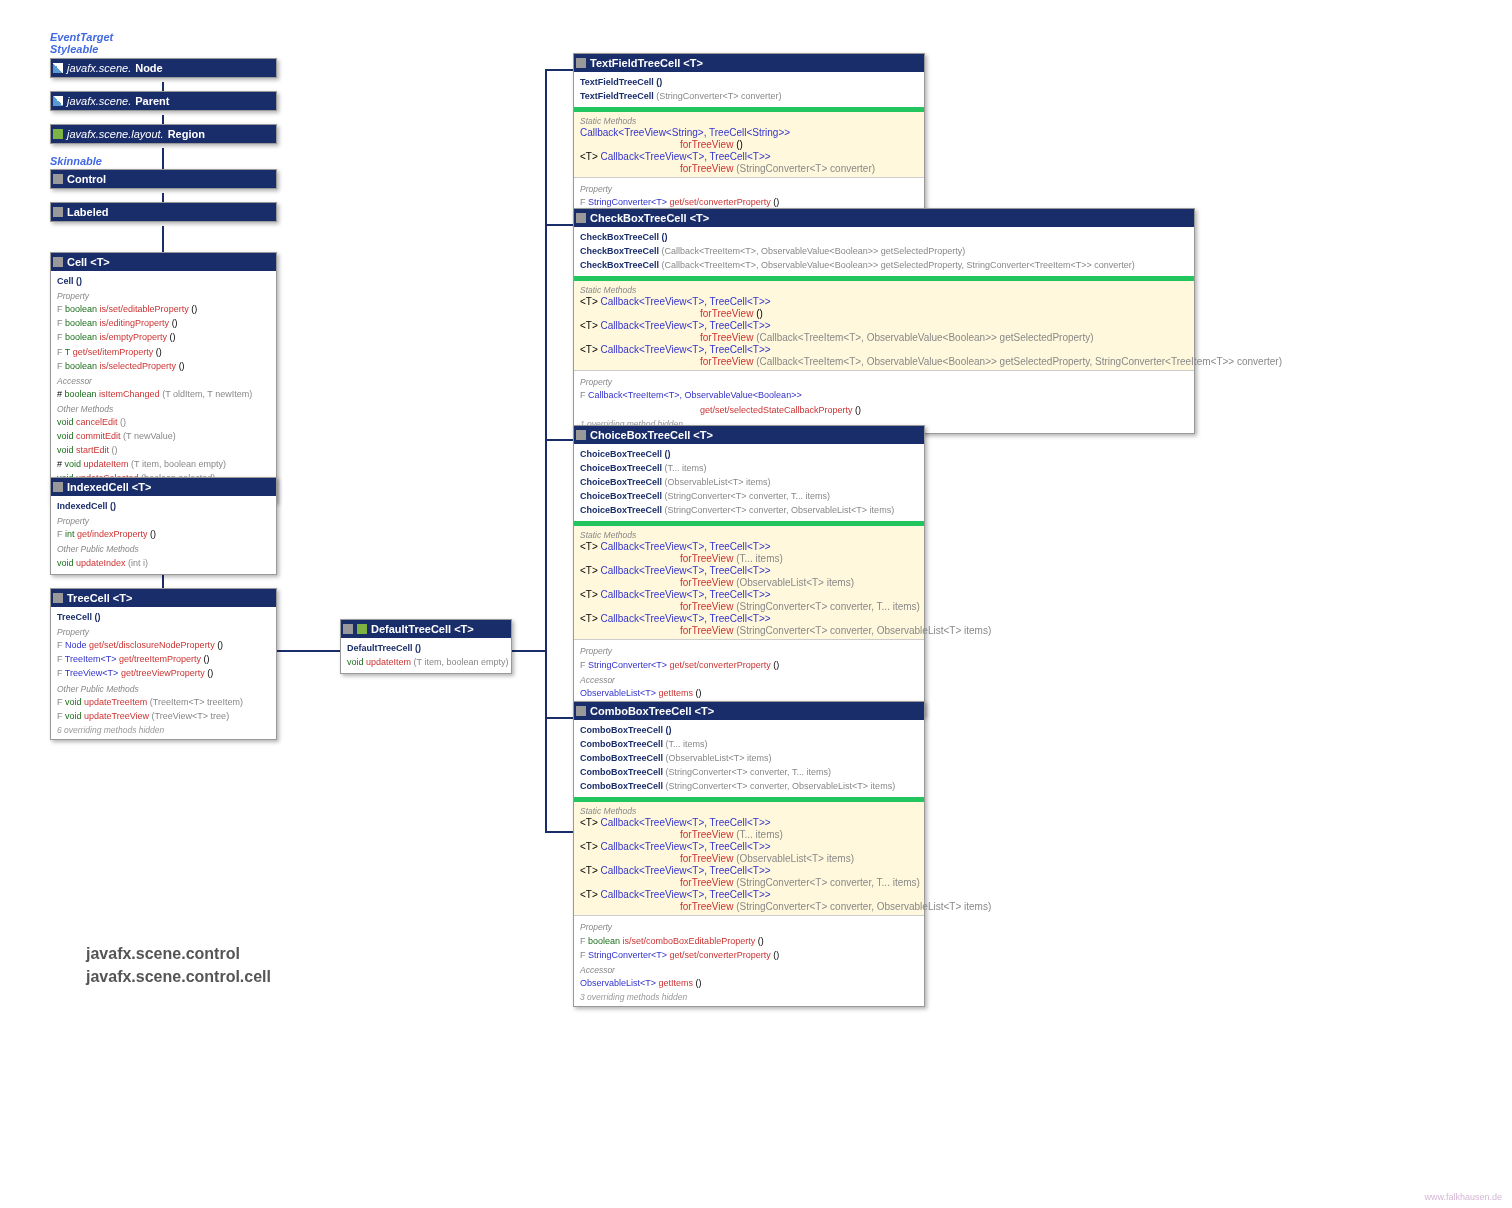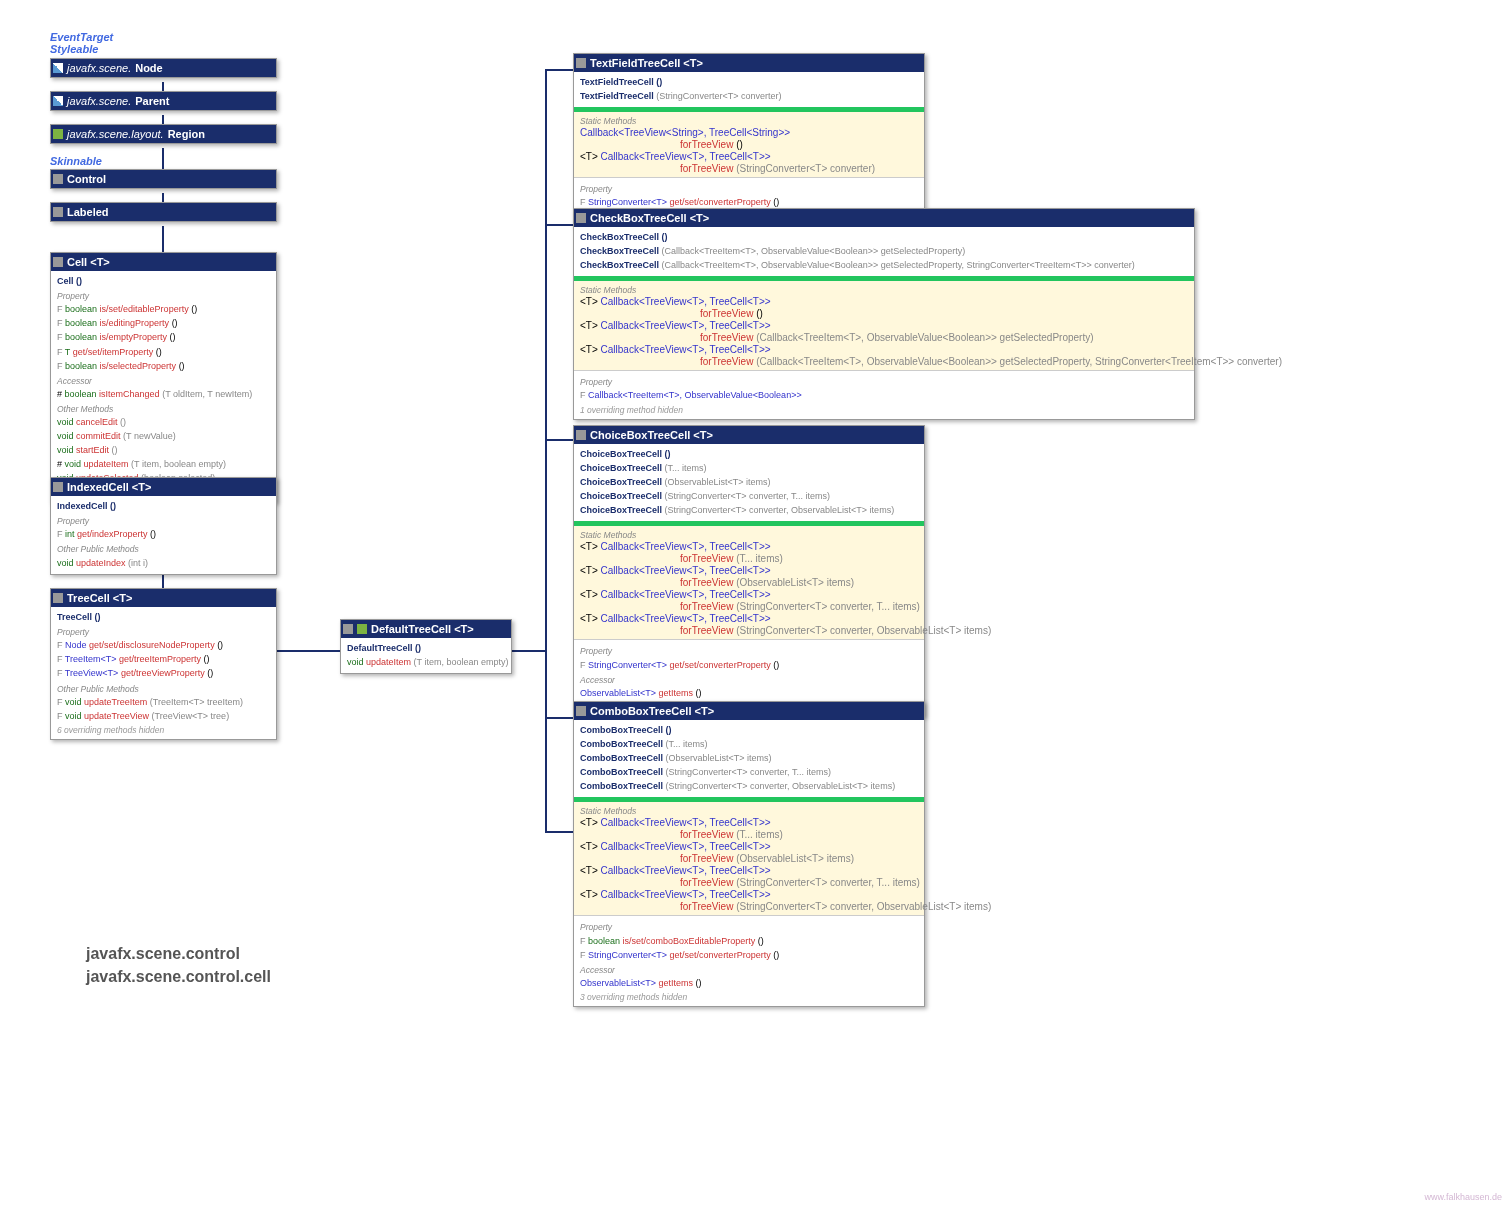--- a/index.html
+++ b/index.html
@@ -192,20 +192,21 @@
 <div class="row"><span>&lt;T&gt;</span> <span class="type">Callback&lt;TreeView&lt;T&gt;, TreeCell&lt;T&gt;&gt;</span></div>
 <div class="row" style="padding-left:120px"><span class="name">forTreeView</span><span> ()</span></div>
 <div class="row"><span>&lt;T&gt;</span> <span class="type">Callback&lt;TreeView&lt;T&gt;, TreeCell&lt;T&gt;&gt;</span></div>
 <div class="row" style="padding-left:120px"><span class="name">forTreeView</span><span class="param"> (Callback&lt;TreeItem&lt;T&gt;, ObservableValue&lt;Boolean&gt;&gt; getSelectedProperty)</span></div>
 <div class="row"><span>&lt;T&gt;</span> <span class="type">Callback&lt;TreeView&lt;T&gt;, TreeCell&lt;T&gt;&gt;</span></div>
 <div class="row" style="padding-left:120px"><span class="name">forTreeView</span><span class="param"> (Callback&lt;TreeItem&lt;T&gt;, ObservableValue&lt;Boolean&gt;&gt; getSelectedProperty, StringConverter&lt;TreeItem&lt;T&gt;&gt; converter)</span></div>
 </div>
 <div class="body">
 <div class="sec">Property</div>
 <div class="row"><span class="param">F</span> <span class="type">Callback&lt;TreeItem&lt;T&gt;, ObservableValue&lt;Boolean&gt;&gt;</span></div>
+<div class="row" style="padding-left:120px"><span class="name">get/set/</span><span class="name">selectedStateCallbackProperty</span><span> ()</span></div>
 <div class="hidden">1 overriding method hidden</div>
 </div>
   </div>
 
 <div class="box" style="left:573px;top:425px;width:350px">
 <div class="hdr">
       <span class="ico ico-pkg"></span>
       <span>ChoiceBoxTreeCell &lt;T&gt;</span>
     </div>
 <div class="body">

